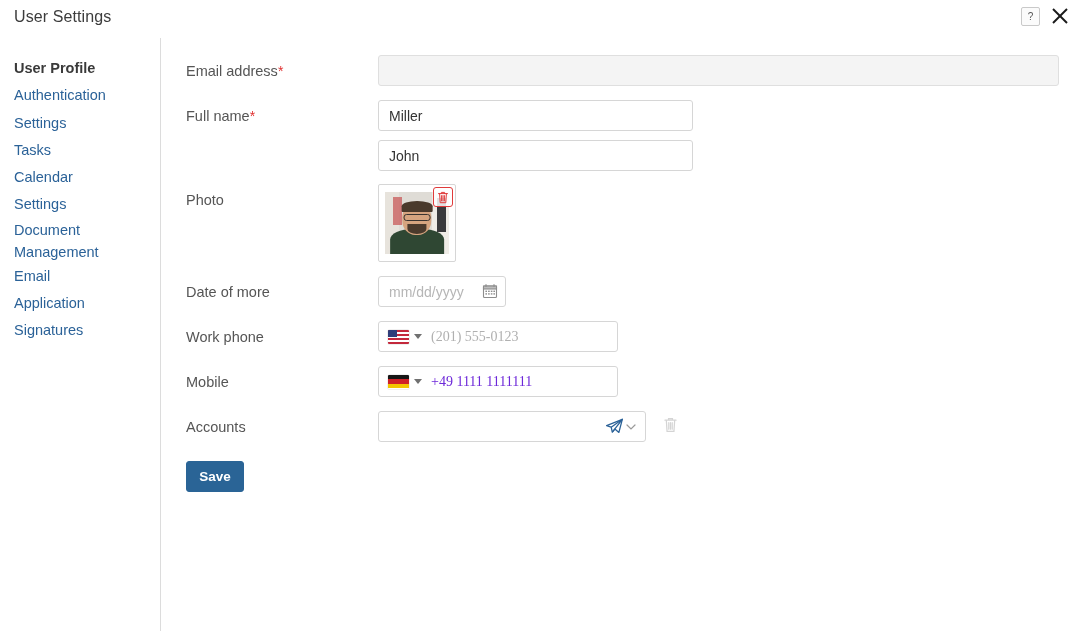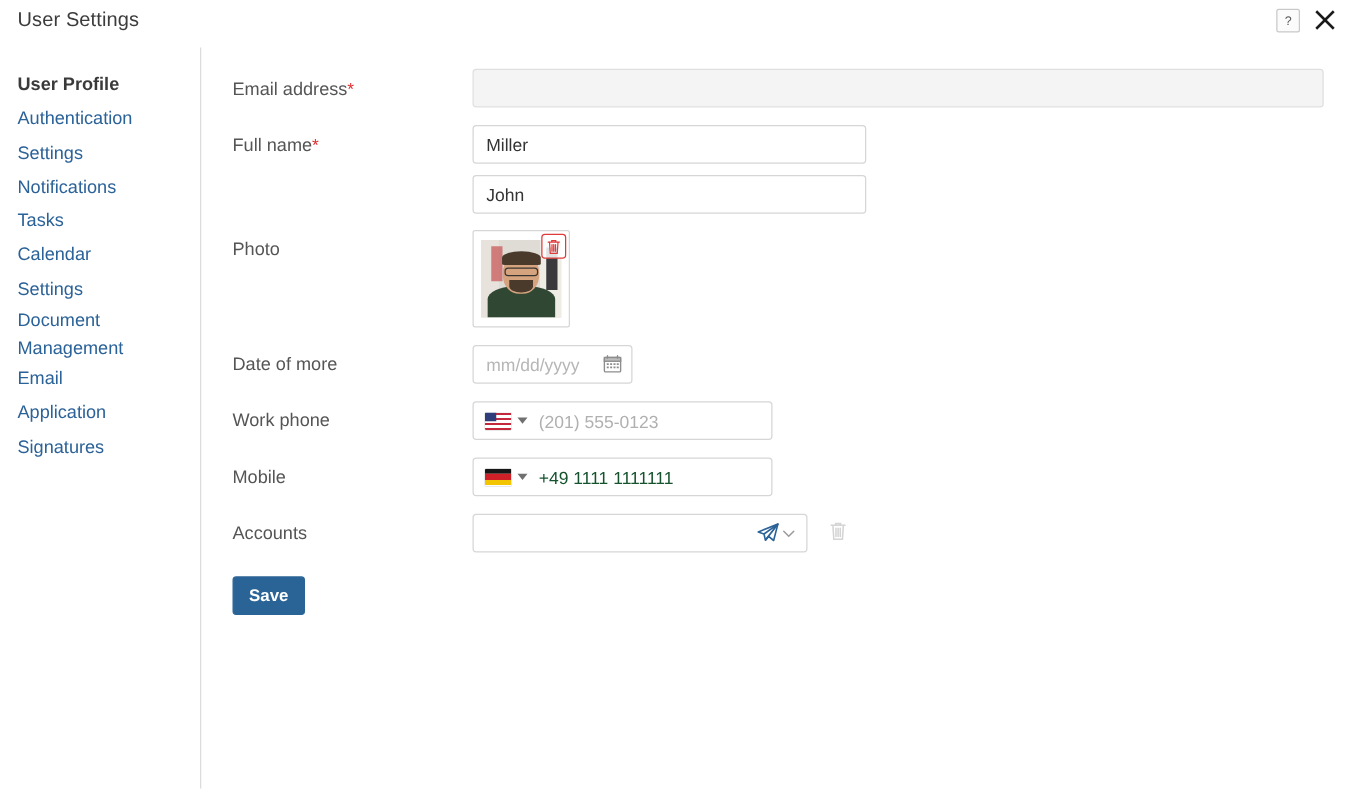--- a/index.html
+++ b/index.html
@@ -139,22 +139,22 @@
   .flag-us-red { position:absolute; inset:0; background:
       repeating-linear-gradient(to bottom,#c3283c 0 2px,#ffffff 2px 4px); }
   .flag-us-blue{ position:absolute; left:0; top:0; width:44%; height:54%; background:#2f3e7a; }
   .flag-de-b { position:absolute; left:0; top:0;    width:100%; height:33.4%; background:#161616; }
   .flag-de-r { position:absolute; left:0; top:33.3%;width:100%; height:33.4%; background:#cf2027; }
   .flag-de-y { position:absolute; left:0; top:66.6%;width:100%; height:33.4%; background:#f2c500; }
   .caret-down { width:0;height:0;border-left:4px solid transparent;border-right:4px solid transparent;
                 border-top:5px solid #707070; }
   .phone-input {
     flex: 1; height: 29px; border: 0; outline: none; background: transparent;
-    font-size: 14px; color: #14532d; padding: 0 8px 0 2px;
-    font-family: Liberation Sans, sans-serif;
+    font-size: 14px; color: #6d28d9; padding: 0 8px 0 2px;
+    font-family: Liberation Serif, serif;
   }
   .phone-input::placeholder { color: #b0b0b0; }
 
   
   .acct-wrap {
     position: relative; width: 268px; height: 31px;
     border: 1px solid #d6d6d6; border-radius: 3px; background: #fff;
     display: flex; align-items: center;
   }
   .acct-input {
@@ -198,21 +198,20 @@
       </div>
     </div>
   </div>
 
   <div class="divider"></div>
 
   <nav class="sidebar">
     <div class="nav-item active">User Profile</div>
     <div class="nav-item">Authentication</div>
     <div class="nav-item">Settings</div>
-    <div class="nav-item">Notifications</div>
     <div class="nav-item">Tasks</div>
     <div class="nav-item">Calendar</div>
     <div class="nav-item">Settings</div>
     <div class="nav-item wrap">Document Management</div>
     <div class="nav-item">Email</div>
     <div class="nav-item">Application</div>
     <div class="nav-item">Signatures</div>
   </nav>
 
   <div class="form">

